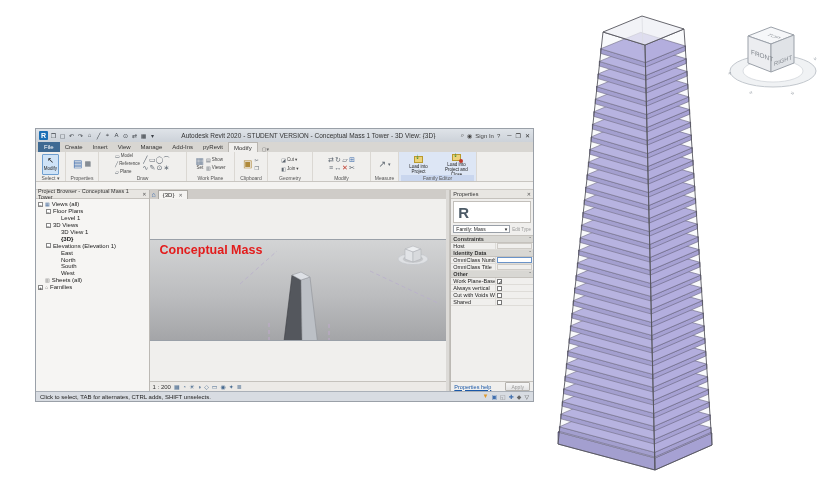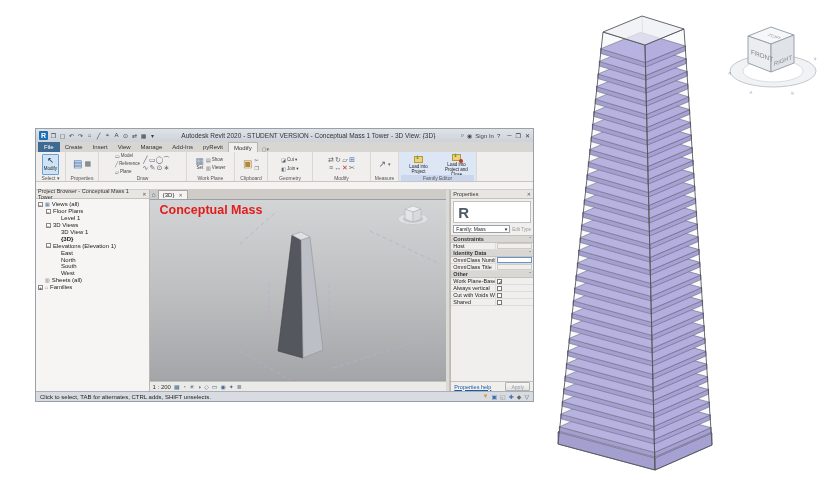--- a/index.html
+++ b/index.html
@@ -73,21 +73,21 @@
   .phead .x { margin-left:auto; font-size:5px; color:#555; }
   .tree { padding:2px 0 0 2px; overflow:hidden; }
   .trow { display:flex; align-items:center; gap:2px; height:6.9px; white-space:nowrap; }
   .exp { width:5px; height:5px; border:0.5px solid #888; background:#fff; font-size:5px;
     line-height:4px; text-align:center; color:#333; flex:0 0 auto; }
   .exp.none { border:none; background:transparent; }
   .ticn { font-size:5px; line-height:5px; }
   .tlabel { font-size:6px; color:#1a1a1a; }
 
   
-  .canvascol { width:298px; display:flex; flex-direction:column; min-width:0; }
+  .canvascol { width:298px; display:flex; flex-direction:column; min-width:0;gap:40px; }
   .viewtabs { height:9px; background:#cfccc8; display:flex; align-items:flex-end; gap:2px;
     padding-left:2px; flex:0 0 auto; }
   .home { font-size:7px; color:#3f6eae; line-height:9px; }
   .vtab { background:#f5f4f2; border:1px solid #aaa7a2; border-bottom:none; height:9px;
     display:flex; align-items:center; gap:4px; padding:0 4px; font-size:6px; color:#222; }
   .vtab .x { font-size:5px; color:#666; }
   .canvas { flex:1; position:relative; background:linear-gradient(180deg,#d3d4d5 0%,#bcbdbf 55%,#a4a5a8 100%);
     overflow:hidden; border:1px solid #9aa0a8; border-left:none; border-right:none;}
   .annotation { position:absolute; left:10px; top:3px; font-size:12.5px; font-weight:bold;
     color:#e31c1c; }

